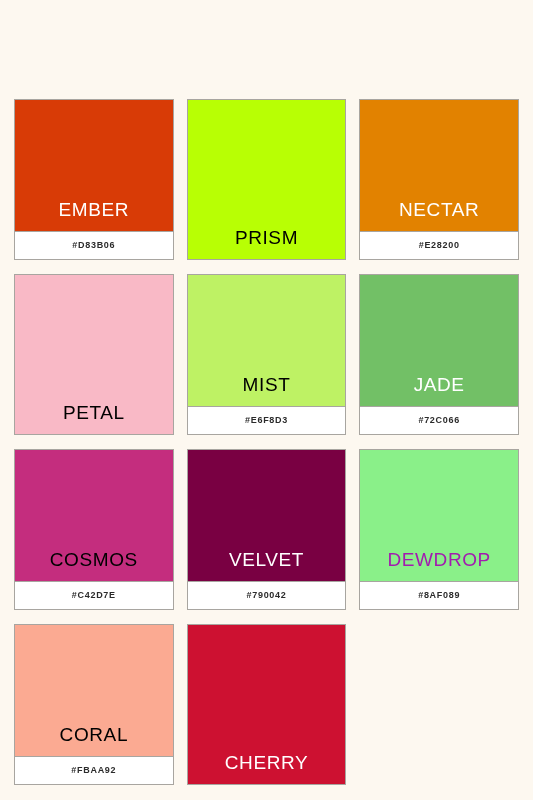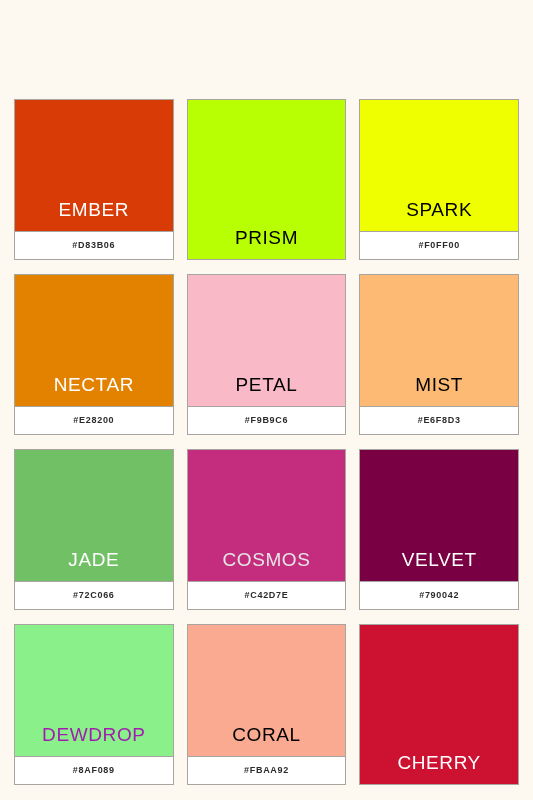--- a/index.html
+++ b/index.html
@@ -85,68 +85,57 @@
         <div class="swatch-hex">#D83B06</div>
       </div>
     </div>
 
     <div class="swatch-card">
       <div class="swatch-color" style="background:#B8FF04">
         <div class="swatch-name" style="color:#000000">PRISM</div>
       </div>
     </div>
 
-    <div class="swatch-card">
-      <div class="swatch-color" style="background:#F0FF00">
-        <div class="swatch-name" style="color:#000000">SPARK</div>
-      </div>
-      <div class="swatch-hexbar">
-        <div class="swatch-hex">#F0FF00</div>
-      </div>
-    </div>
 
     <div class="swatch-card">
       <div class="swatch-color" style="background:#E28200">
         <div class="swatch-name" style="color:#FFFFFF">NECTAR</div>
       </div>
       <div class="swatch-hexbar">
         <div class="swatch-hex">#E28200</div>
       </div>
     </div>
 
     <div class="swatch-card">
       <div class="swatch-color" style="background:#F9B9C6">
         <div class="swatch-name" style="color:#000000">PETAL</div>
       </div>
-      <div class="swatch-hexbar">
-        <div class="swatch-hex">#F9B9C6</div>
-      </div>
     </div>
 
     <div class="swatch-card">
-      <div class="swatch-color" style="background:#fdba74">
+      <div class="swatch-color" style="background:#bef264">
         <div class="swatch-name" style="color:#000000">MIST</div>
       </div>
       <div class="swatch-hexbar">
         <div class="swatch-hex">#E6F8D3</div>
       </div>
     </div>
 
     <div class="swatch-card">
       <div class="swatch-color" style="background:#72C066">
         <div class="swatch-name" style="color:#FFFFFF">JADE</div>
       </div>
       <div class="swatch-hexbar">
         <div class="swatch-hex">#72C066</div>
       </div>
     </div>
 
     <div class="swatch-card">
       <div class="swatch-color" style="background:#C42D7E">
-        <div class="swatch-name" style="color:#e5e5e5">COSMOS</div>
+        <div class="swatch-name" style="color:#000000">COSMOS</div>
       </div>
       <div class="swatch-hexbar">
         <div class="swatch-hex">#C42D7E</div>
       </div>
     </div>
 
     <div class="swatch-card">
       <div class="swatch-color" style="background:#790042">
         <div class="swatch-name" style="color:#FFFFFF">VELVET</div>
       </div>

